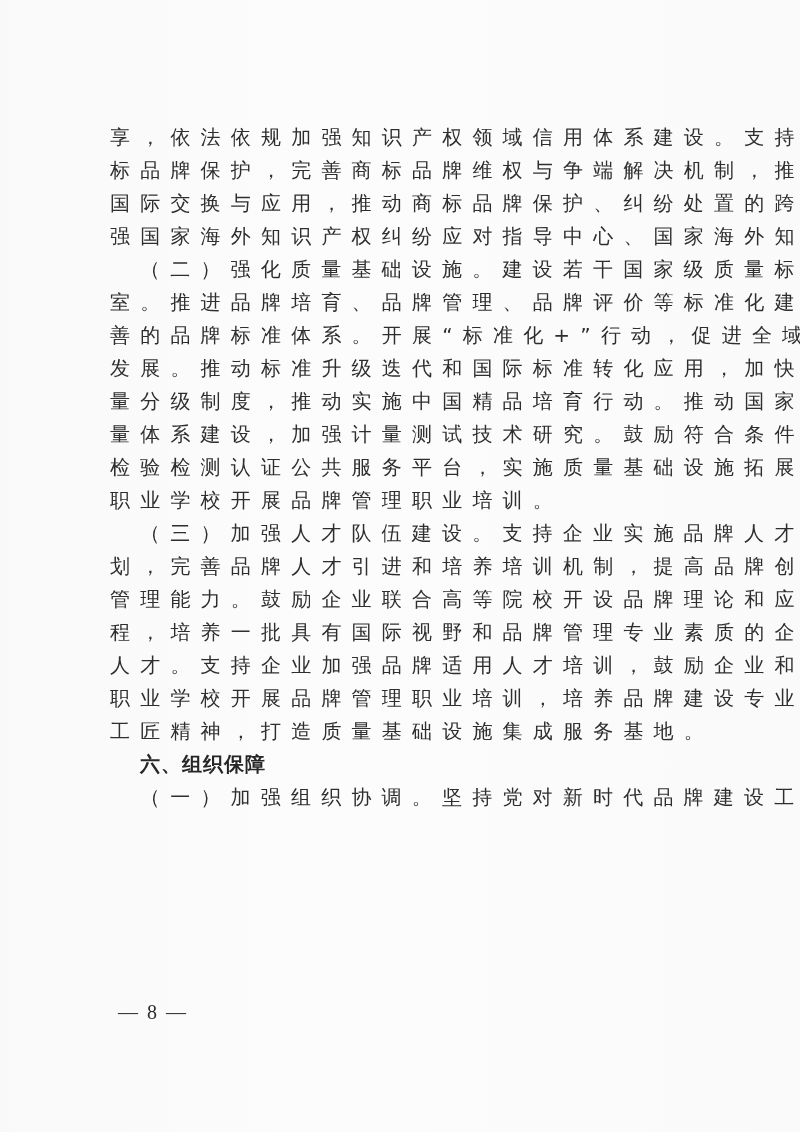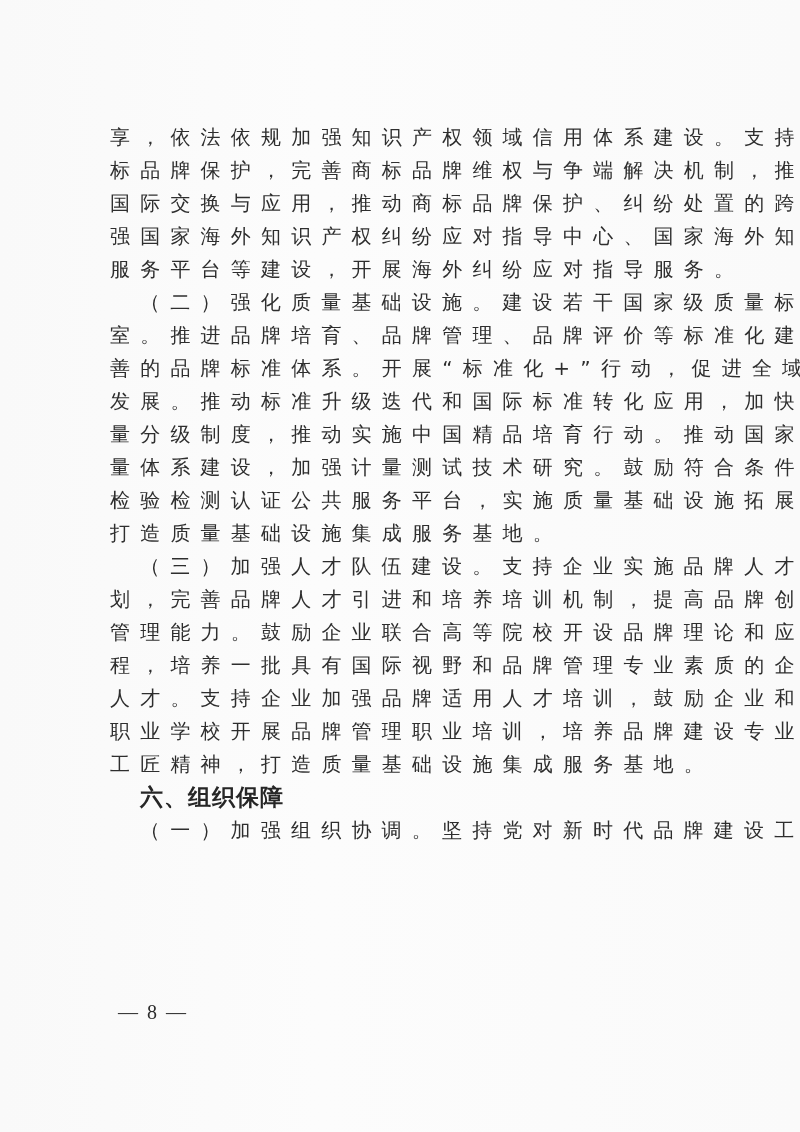--- a/index.html
+++ b/index.html
@@ -38,21 +38,21 @@
       font-family: "DejaVu Sans", sans-serif;
       color: #2e2e2e;
     }
     .indent {
       padding-left: 30px;
     }
     .heading {
       font-weight: bold;
       letter-spacing: 1px;
       padding-left: 30px;
-      font-size: 23px;
+      font-size: 20px;
       color: #262626;
     }
     .page-number {
       position: absolute;
       left: 118px;
       top: 1001px;
       font-family: "Liberation Serif", serif;
       font-size: 20px;
       color: #2e2e2e;
       letter-spacing: 2px;
@@ -60,30 +60,29 @@
   </style>
 </head>
 <body>
 
 <div class="page">
   <div class="body-text">
     <div class="line">享，依法依规加强知识产权领域信用体系建设。支持企业加强商</div>
     <div class="line">标品牌保护，完善商标品牌维权与争端解决机制，推进商标数据</div>
     <div class="line">国际交换与应用，推动商标品牌保护、纠纷处置的跨国协作。加</div>
     <div class="line">强国家海外知识产权纠纷应对指导中心、国家海外知识产权信息</div>
-    <div class="line">服务平台等建设，开展海外纠纷应对指导服务。</div>
 
     <div class="line indent">（二）强化质量基础设施。建设若干国家级质量标准实验</div>
     <div class="line">室。推进品牌培育、品牌管理、品牌评价等标准化建设，构建完</div>
     <div class="line">善的品牌标准体系。开展“标准化+”行动，促进全域标准化深度</div>
     <div class="line">发展。推动标准升级迭代和国际标准转化应用，加快建立健全质</div>
     <div class="line">量分级制度，推动实施中国精品培育行动。推动国家现代先进测</div>
     <div class="line">量体系建设，加强计量测试技术研究。鼓励符合条件的地区建设</div>
     <div class="line">检验检测认证公共服务平台，实施质量基础设施拓展伙伴计划，</div>
-    <div class="line">打造质量基础设施集成服务基地。</div>
+    <div class="line">职业学校开展品牌管理职业培训。</div>
 
     <div class="line indent">（三）加强人才队伍建设。支持企业实施品牌人才提升计</div>
     <div class="line">划，完善品牌人才引进和培养培训机制，提高品牌创建、运营和</div>
     <div class="line">管理能力。鼓励企业联合高等院校开设品牌理论和应用管理课</div>
     <div class="line">程，培养一批具有国际视野和品牌管理专业素质的企业家、管理</div>
     <div class="line">人才。支持企业加强品牌适用人才培训，鼓励企业和专业机构、</div>
     <div class="line">职业学校开展品牌管理职业培训，培养品牌建设专业人才。弘扬</div>
     <div class="line">工匠精神，打造质量基础设施集成服务基地。</div>
 
     <div class="line heading">六、组织保障</div>

